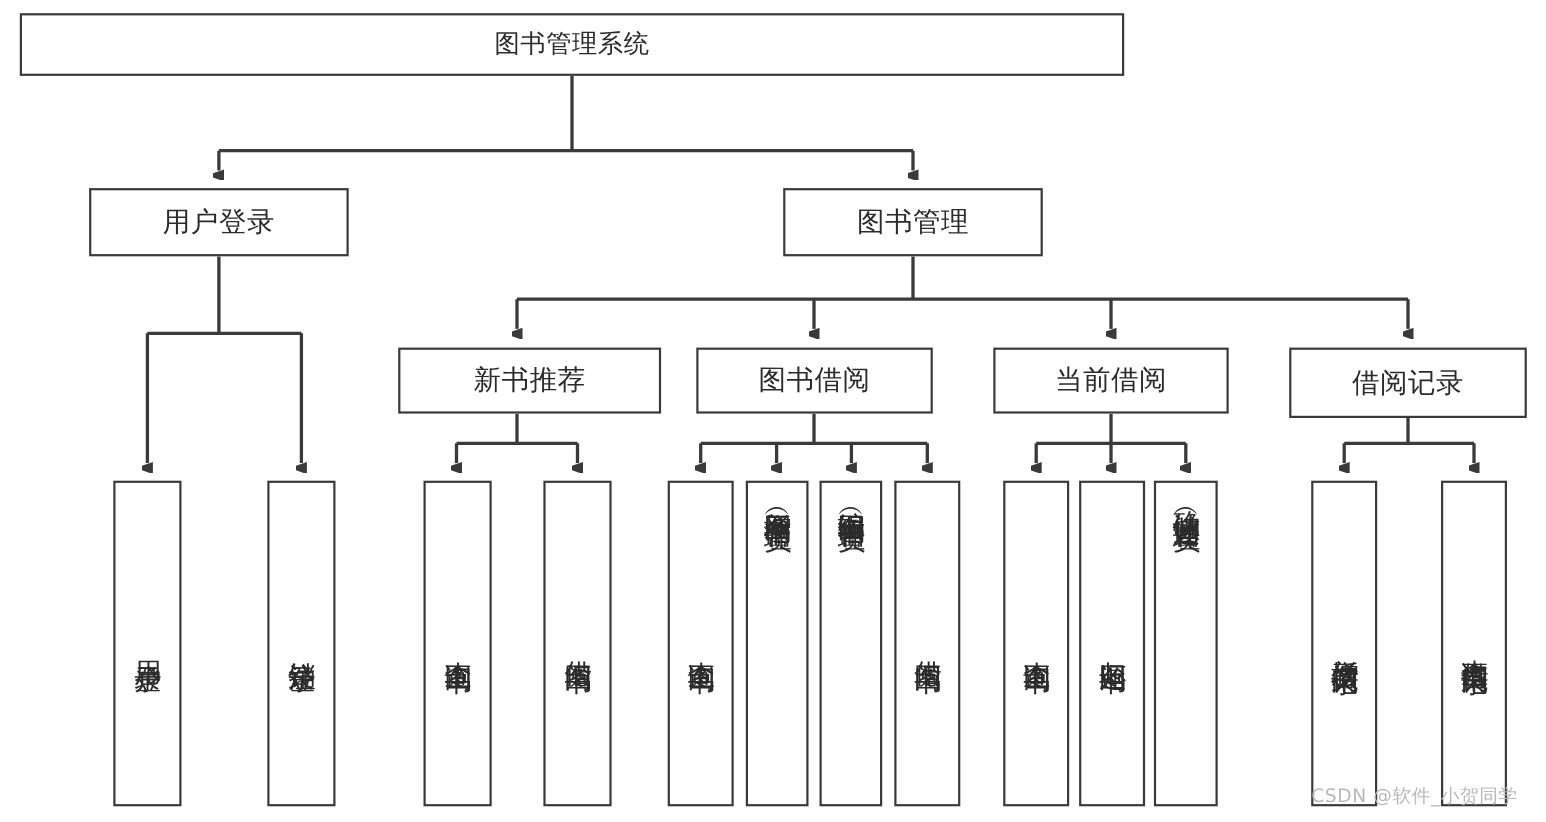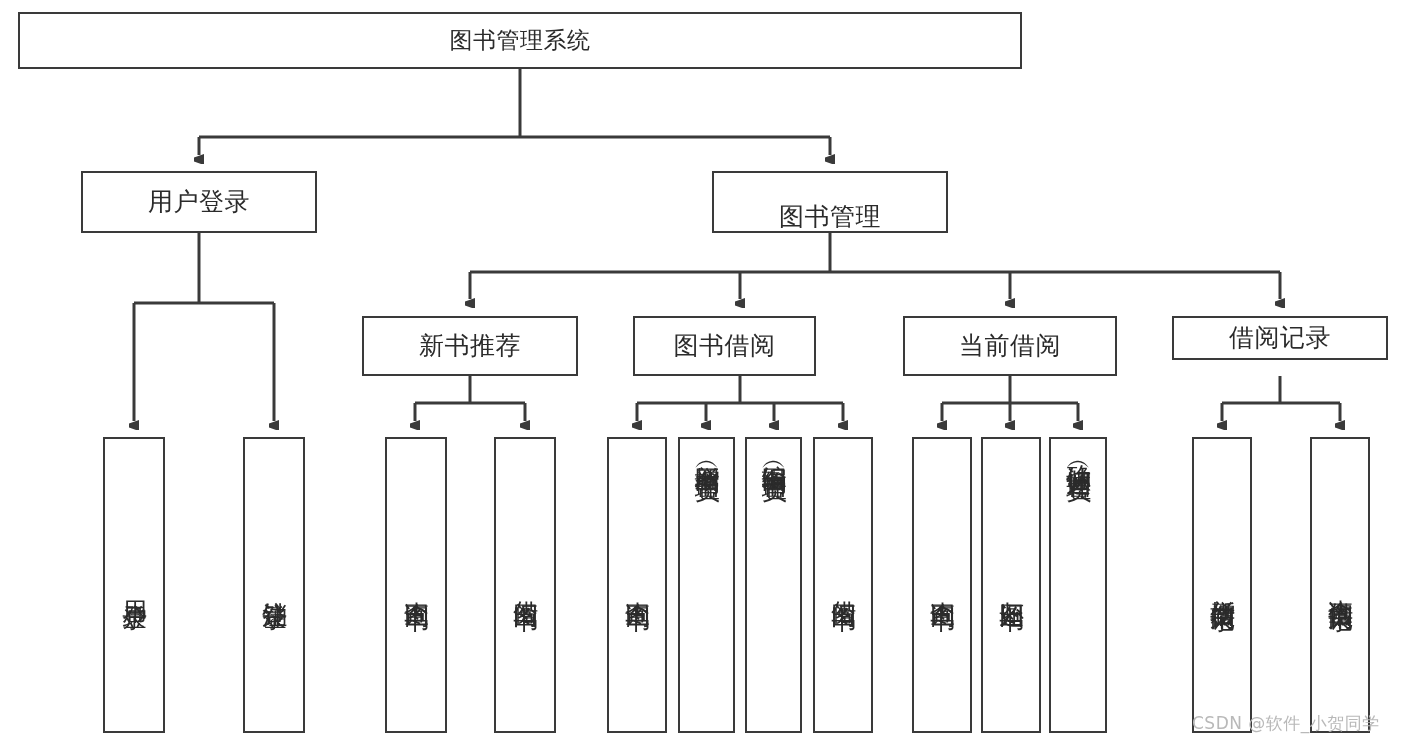--- a/index.html
+++ b/index.html
@@ -135,37 +135,37 @@
   </svg>
 
   <div class="node root horizontal" style="left:18px; top:12px; width:1004px; height:57px;">
     <span class="node-label">图书管理系统</span>
   </div>
 
   <div class="node horizontal" style="left:81px; top:171px; width:236px; height:62px;">
     <span class="node-label">用户登录</span>
   </div>
 
-  <div class="node horizontal" style="left:712px; top:171px; width:236px; height:62px;align-items:flex-end;">
+  <div class="node horizontal" style="left:712px; top:171px; width:236px; height:62px;">
     <span class="node-label">图书管理</span>
   </div>
 
-  <div class="node horizontal" style="left:362px; top:316px; width:216px; height:60px;">
+  <div class="node horizontal" style="left:362px; top:316px; width:239px; height:60px;">
     <span class="node-label">新书推荐</span>
   </div>
 
-  <div class="node horizontal" style="left:633px; top:316px; width:183px; height:60px;">
+  <div class="node horizontal" style="left:633px; top:316px; width:215px; height:60px;">
     <span class="node-label">图书借阅</span>
   </div>
 
   <div class="node horizontal" style="left:903px; top:316px; width:214px; height:60px;justify-content:center;">
     <span class="node-label">当前借阅</span>
   </div>
 
-  <div class="node horizontal" style="left:1172px; top:316px; width:216px; height:44px;">
+  <div class="node horizontal" style="left:1172px; top:316px; width:216px; height:64px;">
     <span class="node-label">借阅记录</span>
   </div>
 
   <div class="node vertical centered" style="left:103px; top:437px; width:62px; height:296px;">
     <span class="node-label">用户登录</span>
   </div>
 
   <div class="node vertical centered" style="left:243px; top:437px; width:62px; height:296px;">
     <span class="node-label">注销登录</span>
   </div>

